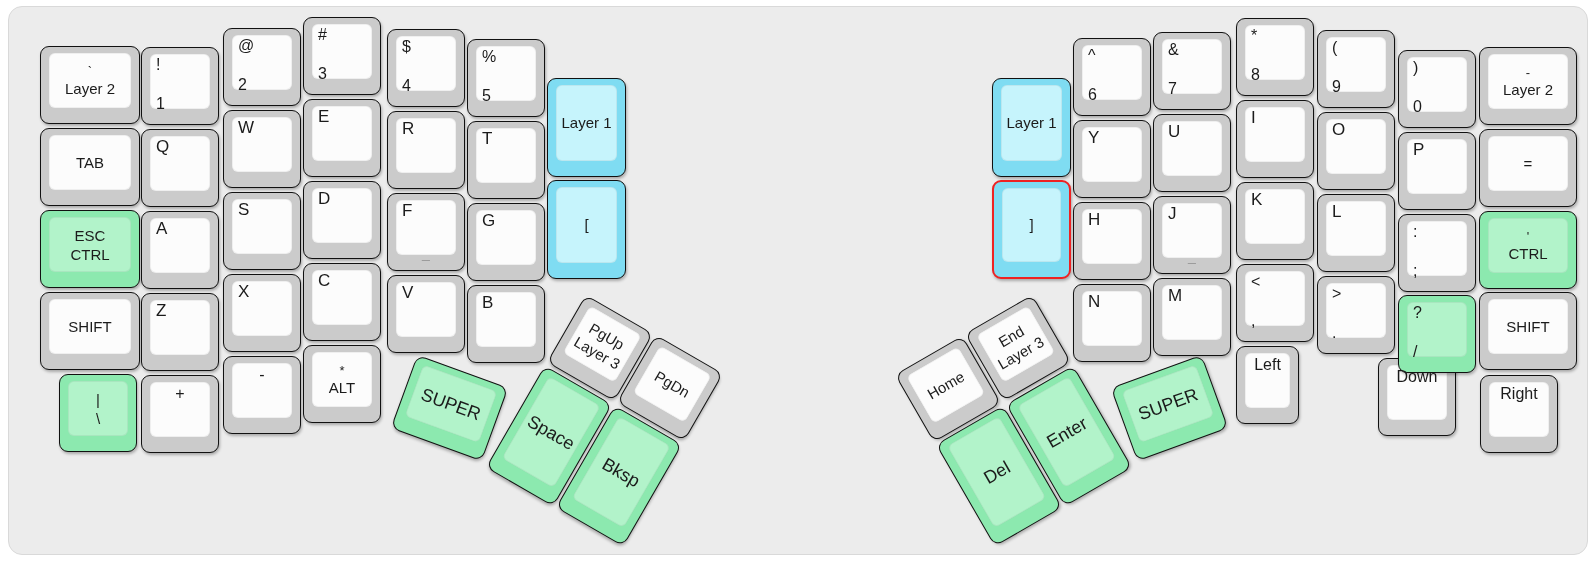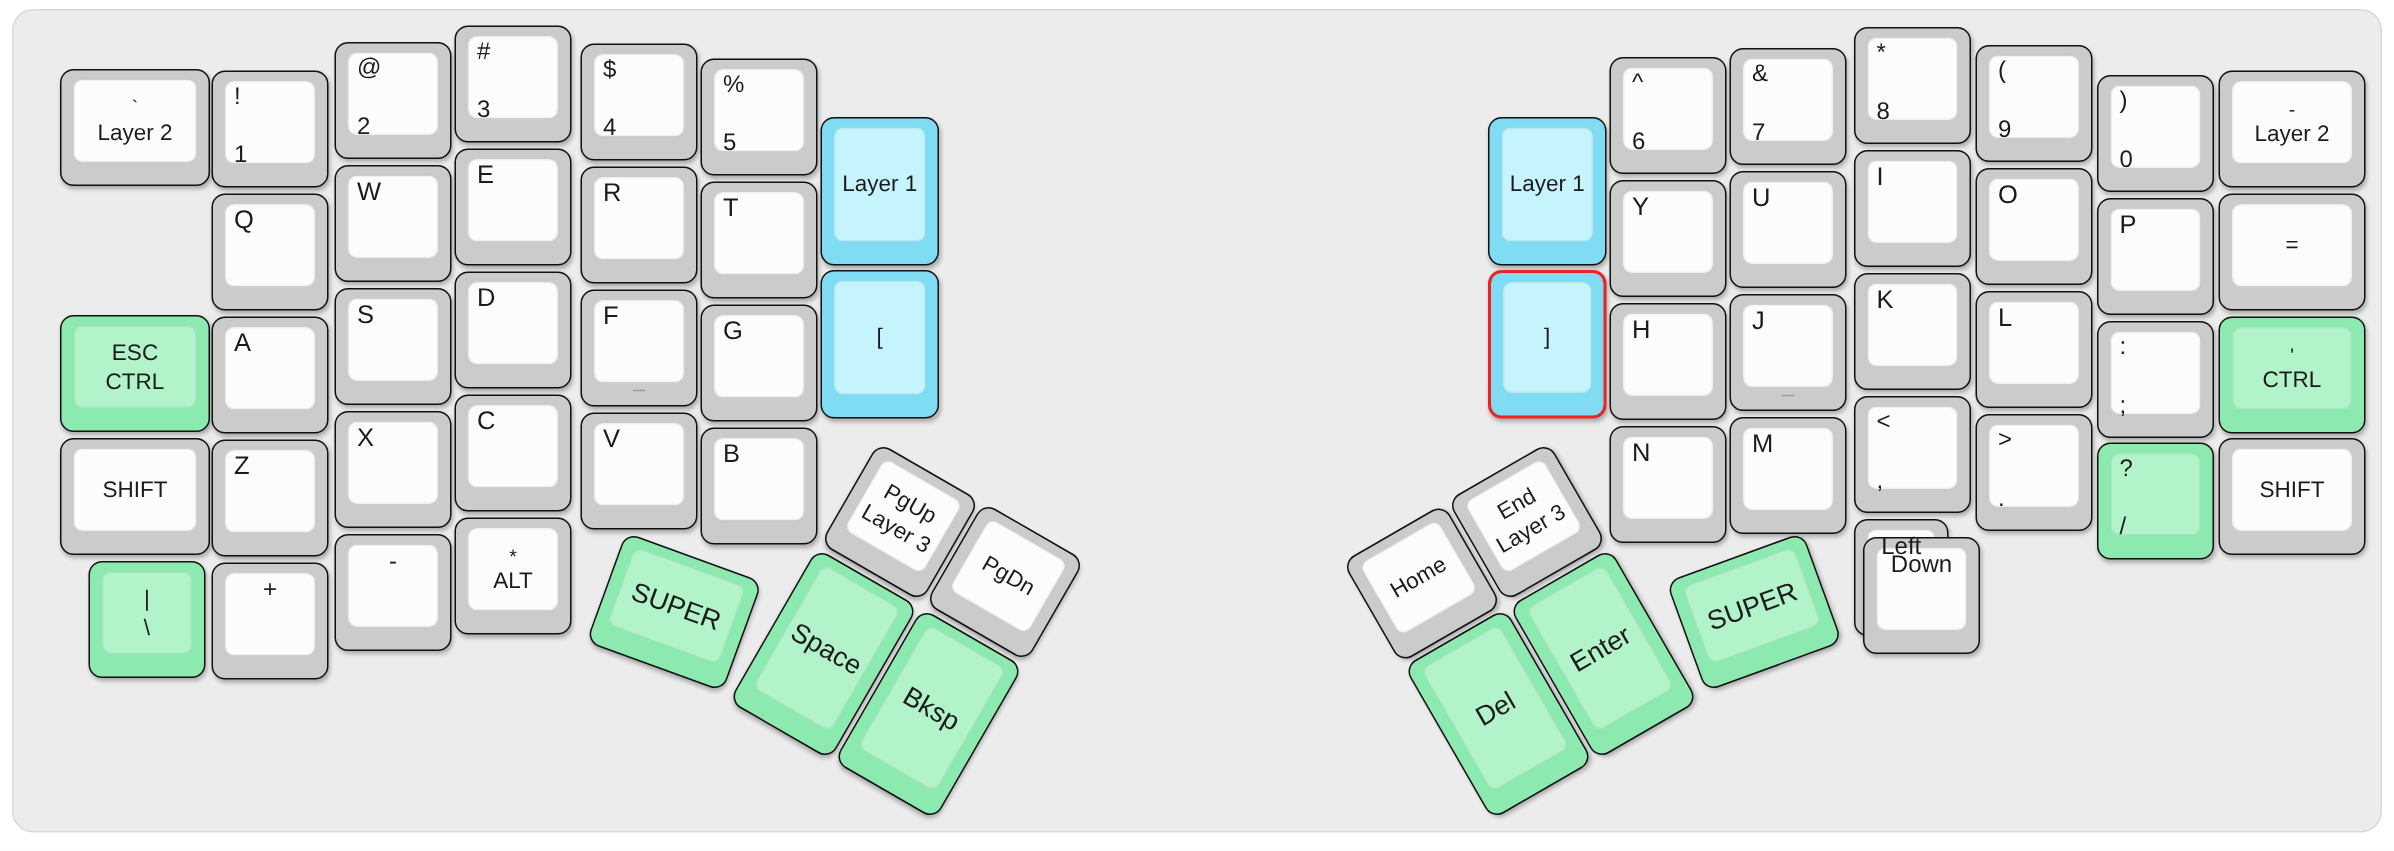--- a/index.html
+++ b/index.html
@@ -61,20 +61,26 @@
 
 <div class="panel" style="left: 8px; top: 6px; width: 1578px; height: 547px;"></div>
 <div id="board">
     <div class="key c-w" style="left: 40px; top: 46px; width: 100px; height: 78px;">
       <div class="cap"></div>
       <div class="lg cc2 sf">
         <span class="l1">`</span>
         <span class="l2">Layer 2</span>
       </div>
     </div>
+    <div class="key c-w" style="left: 40px; top: 128px; width: 100px; height: 78px;">
+      <div class="cap"></div>
+      <div class="lg cc">
+        <span class="l1">TAB</span>
+      </div>
+    </div>
     <div class="key c-g" style="left: 40px; top: 210px; width: 100px; height: 78px;">
       <div class="cap"></div>
       <div class="lg cc2">
         <span class="l1">ESC</span>
         <span class="l2">CTRL</span>
       </div>
     </div>
     <div class="key c-w" style="left: 40px; top: 292px; width: 100px; height: 78px;">
       <div class="cap"></div>
       <div class="lg cc">
@@ -390,21 +396,21 @@
         <span class="l1">L</span>
       </div>
     </div>
     <div class="key c-w" style="left: 1317px; top: 276px; width: 78px; height: 78px;">
       <div class="cap"></div>
       <div class="lg pair">
         <span class="l1">&gt;</span>
         <span class="l2">.</span>
       </div>
     </div>
-    <div class="key c-w" style="left: 1242px; top: 358px; width: 78px; height: 78px;">
+    <div class="key c-w" style="left: 1378px; top: 358px; width: 78px; height: 78px;">
       <div class="cap"></div>
       <div class="lg ct">
         <span class="l1">Down</span>
       </div>
     </div>
     <div class="key c-w" style="left: 1398px; top: 50px; width: 78px; height: 78px;">
       <div class="cap"></div>
       <div class="lg pair">
         <span class="l1">)</span>
         <span class="l2">0</span>
@@ -449,20 +455,26 @@
         <span class="l1">'</span>
         <span class="l2">CTRL</span>
       </div>
     </div>
     <div class="key c-w" style="left: 1479px; top: 292px; width: 98px; height: 78px;">
       <div class="cap"></div>
       <div class="lg cc">
         <span class="l1">SHIFT</span>
       </div>
     </div>
+    <div class="key c-w" style="left: 1480px; top: 375px; width: 78px; height: 78px;">
+      <div class="cap"></div>
+      <div class="lg ct">
+        <span class="l1">Right</span>
+      </div>
+    </div>
     <div class="key c-w" style="left: 909px; top: 350px; width: 78px; height: 78px; transform: rotate(-30deg);">
       <div class="cap"></div>
       <div class="lg cc">
         <span class="l1">Home</span>
       </div>
     </div>
     <div class="key c-w" style="left: 979px; top: 309px; width: 78px; height: 78px; transform: rotate(-30deg);">
       <div class="cap"></div>
       <div class="lg cc2">
         <span class="l1">End</span>

